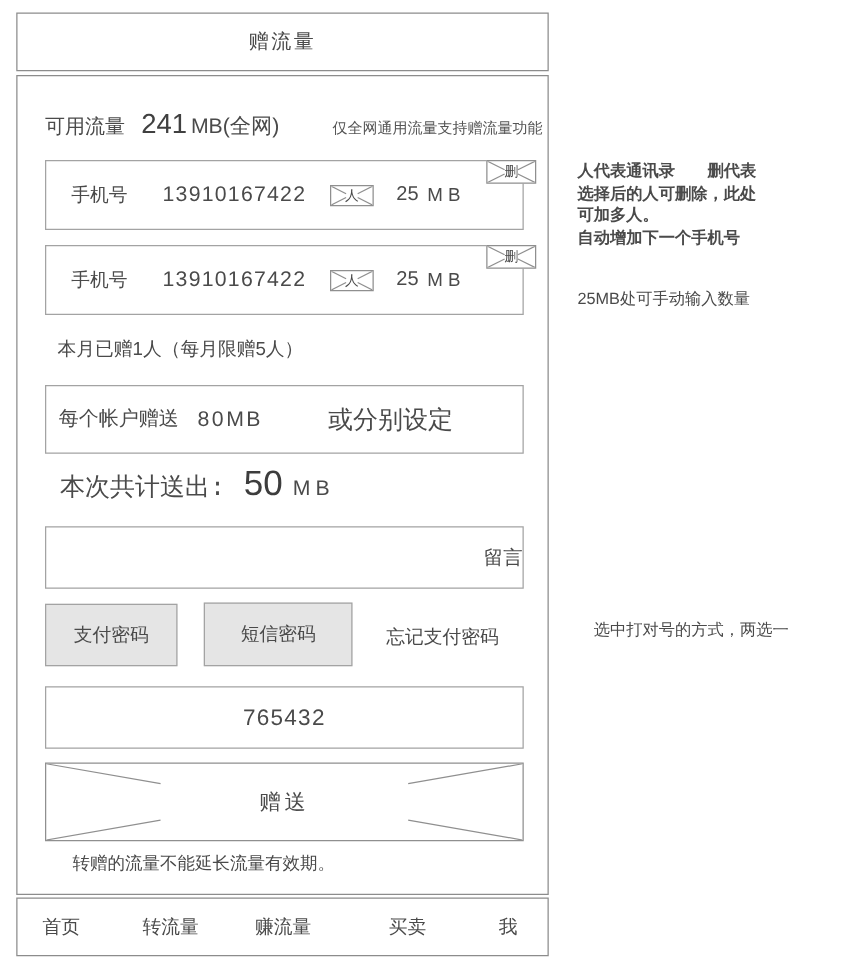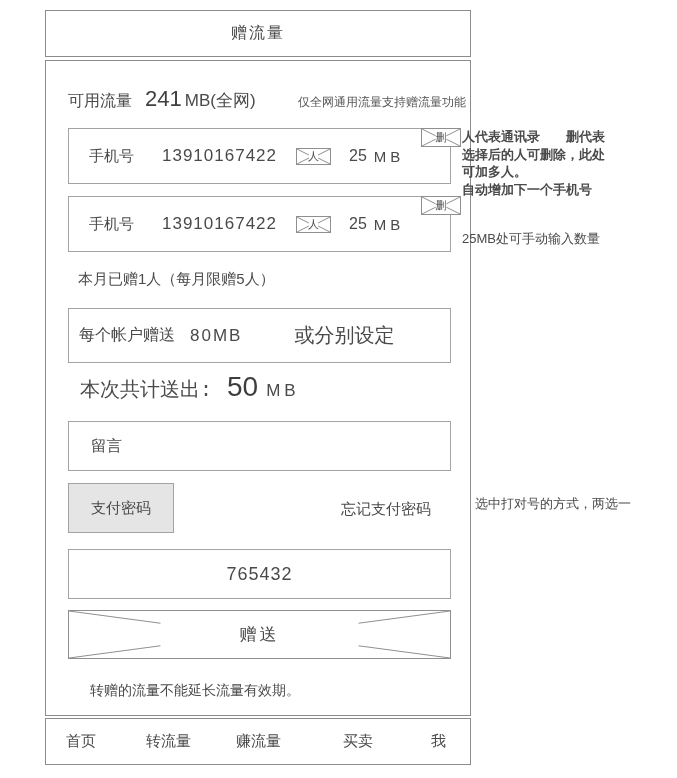--- a/index.html
+++ b/index.html
@@ -2,21 +2,21 @@
 <html><head>
 <meta charset="utf-8">
 <style>
   * { margin:0; padding:0; box-sizing:border-box; }
   html,body { background:#ffffff; }
   .stage {
     position:relative; width:677px; height:778px; background:#fff;
     font-family:"Liberation Sans","DejaVu Sans",sans-serif;
     color:#4a4a4a; overflow:hidden;
   }
-  .panel { position:absolute; border:1px solid #8c8c8c; background:#fff;margin-left:32px; }
+  .panel { position:absolute; border:1px solid #8c8c8c; background:#fff; }
   .titlebar { left:13px; top:10px; width:426px; height:47px;
     display:flex; align-items:center; justify-content:center;
     font-size:16px; letter-spacing:2px; }
   .mainbox { left:13px; top:60px; width:426px; height:656px; }
   .navbar { left:13px; top:718px; width:426px; height:47px; font-size:15px; }
   .navbar .nav-item { position:absolute; top:0; bottom:0; display:flex; align-items:center; cursor:default; }
 
   
   .avail { position:absolute; left:22px; top:25px; width:398px; height:32px;
     display:flex; align-items:baseline; }
@@ -50,35 +50,35 @@
   .peracct .lbl { font-size:16px; }
   .peracct .amt { font-size:17px; margin-left:15px; letter-spacing:2px; }
   .peracct .alt { font-size:20px; margin-left:52px; }
 
   .total { position:absolute; left:34px; top:310px; display:flex; align-items:baseline; }
   .total .lbl { font-size:20px;font-family:Liberation Mono, monospace; }
   .total .val { font-size:28px; margin-left:15px; color:#3d3d3d; }
   .total .unit { font-size:17px; margin-left:8px; letter-spacing:4px; }
 
   .msgbox { position:absolute; left:22px; top:360px; width:383px; height:50px;
-    border:1px solid #a3a3a3; display:flex; align-items:center; padding-left:22px; }
+    border:1px solid #a3a3a3; display:flex; align-items:center; padding-left:22px;justify-content:flex-end; }
   .msgbox .lbl { font-size:15.5px; }
   .msgbox .txt { font-size:15.5px; margin-left:52px; }
 
   .pwd-btn { position:absolute; border:1px solid #a3a3a3; background:#e5e5e5;
     display:flex; align-items:center; justify-content:center; font-size:15px; cursor:default; }
   .pay-btn { left:22px; top:422px; width:106px; height:50px; }
   .sms-btn { left:149px; top:421px; width:119px; height:51px; }
   .forgot { position:absolute; left:295px; top:439px; font-size:15px; cursor:default; }
 
   .codebox { position:absolute; left:22px; top:488px; width:383px; height:50px;
     border:1px solid #a3a3a3; display:flex; align-items:center; justify-content:center;
     font-size:18px; letter-spacing:1px; }
 
-  .submit { position:absolute; left:22px; top:549px; width:383px; height:49px;
+  .submit { position:absolute; left:22px; top:549px; width:383px; height:63px;
     font-size:17px; letter-spacing:3px; cursor:default; }
 
   .footnote { position:absolute; left:44px; top:621px; font-size:14px; }
 
   .annot { position:absolute; font-size:13px; line-height:17.5px; white-space:nowrap; color:#4a4a4a; }
   .annot-contact { left:462px; top:128px;font-weight:bold; }
   .annot-amount { left:462px; top:230px; }
   .annot-password { left:475px; top:495px; }
 </style>
 </head>
@@ -161,20 +161,21 @@
       <span class="lbl">本次共计送出:</span>
       <span class="val">50</span>
       <span class="unit">MB</span>
     </div>
 
     <div class="msgbox">
       <span class="lbl">留言</span>
     </div>
 
     <div class="pwd-btn pay-btn">支付密码</div>
+    <div class="pwd-btn sms-btn">短信密码</div>
     <div class="forgot">忘记支付密码</div>
 
     <div class="codebox">765432</div>
 
     <div class="xbox submit">
       <svg viewBox="0 0 100 100" preserveAspectRatio="none">
         <line x1="0" y1="0" x2="24" y2="26"></line>
           <line x1="100" y1="0" x2="76" y2="26"></line>
         <line x1="0" y1="100" x2="24" y2="74"></line>
           <line x1="100" y1="100" x2="76" y2="74"></line>

